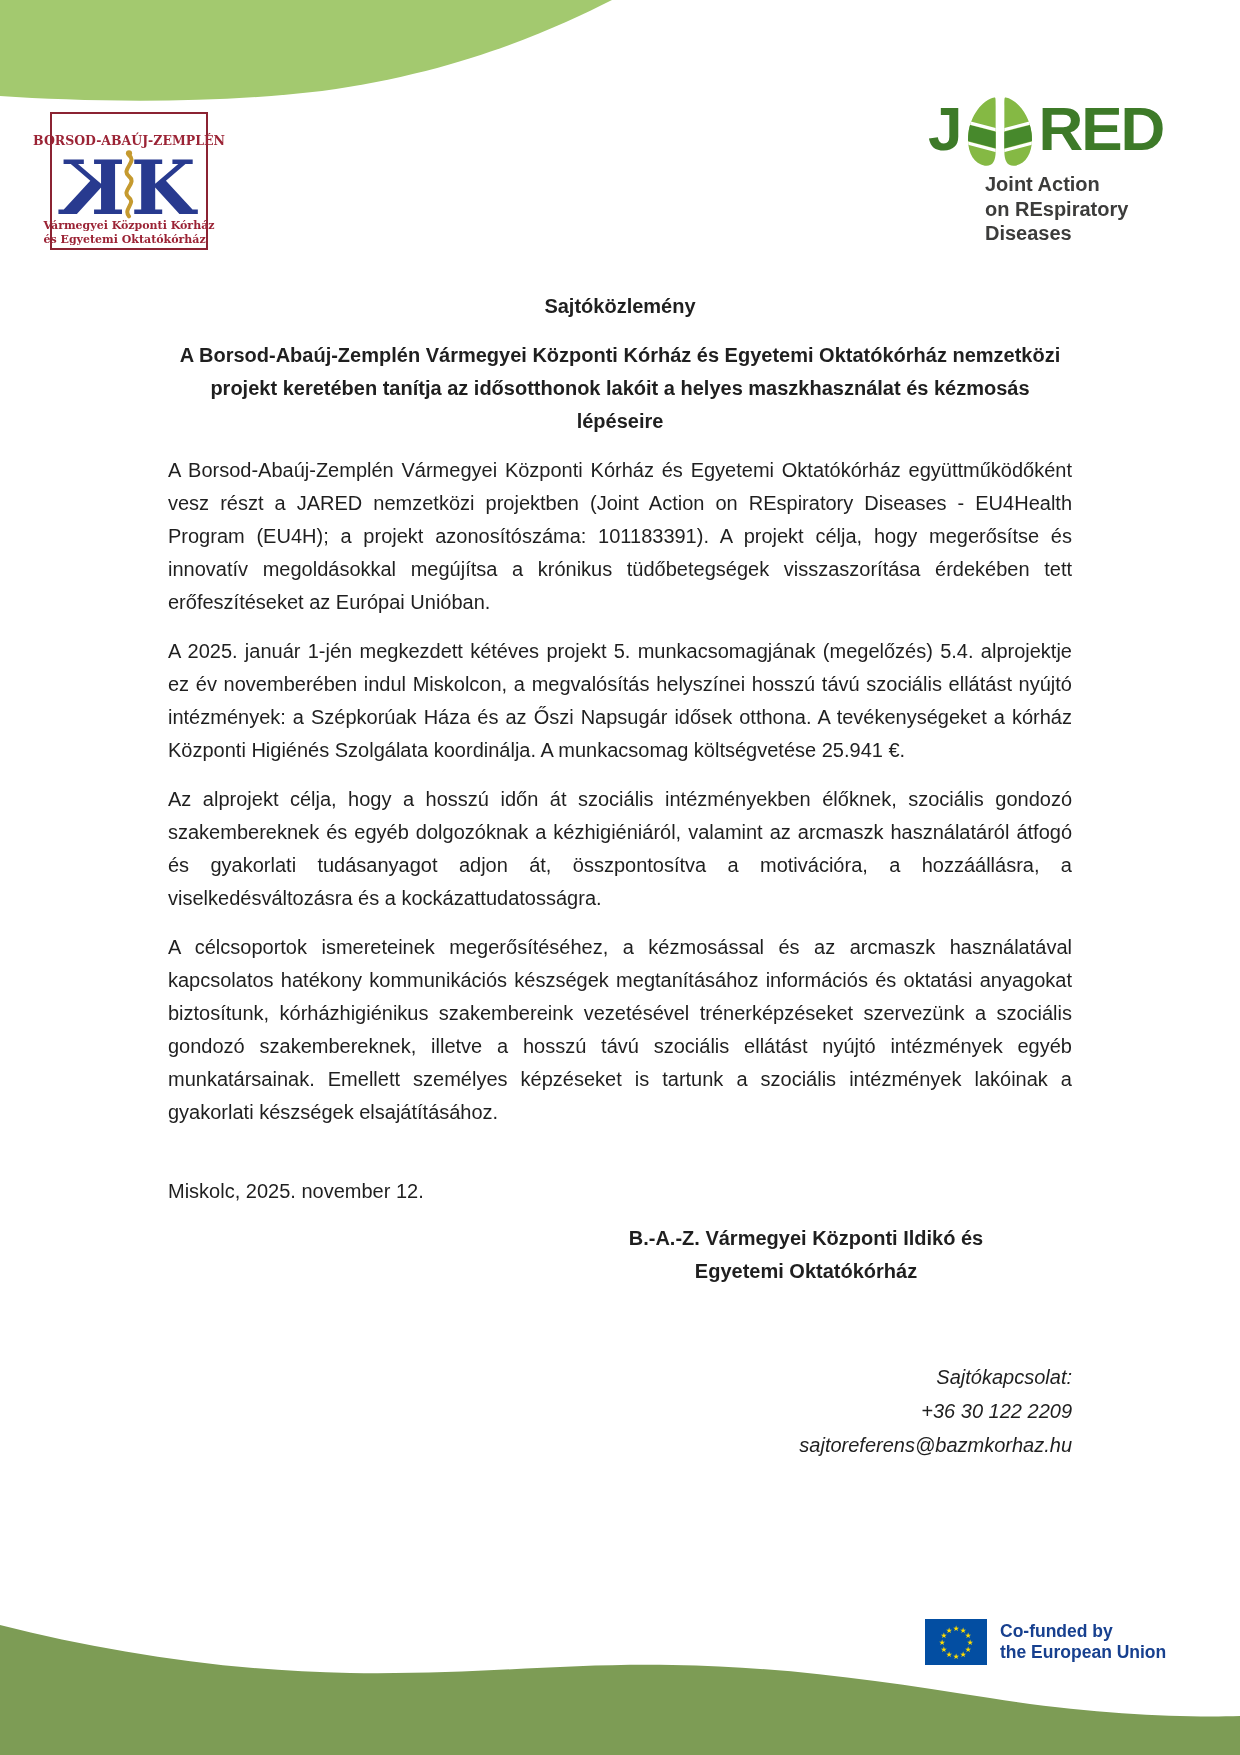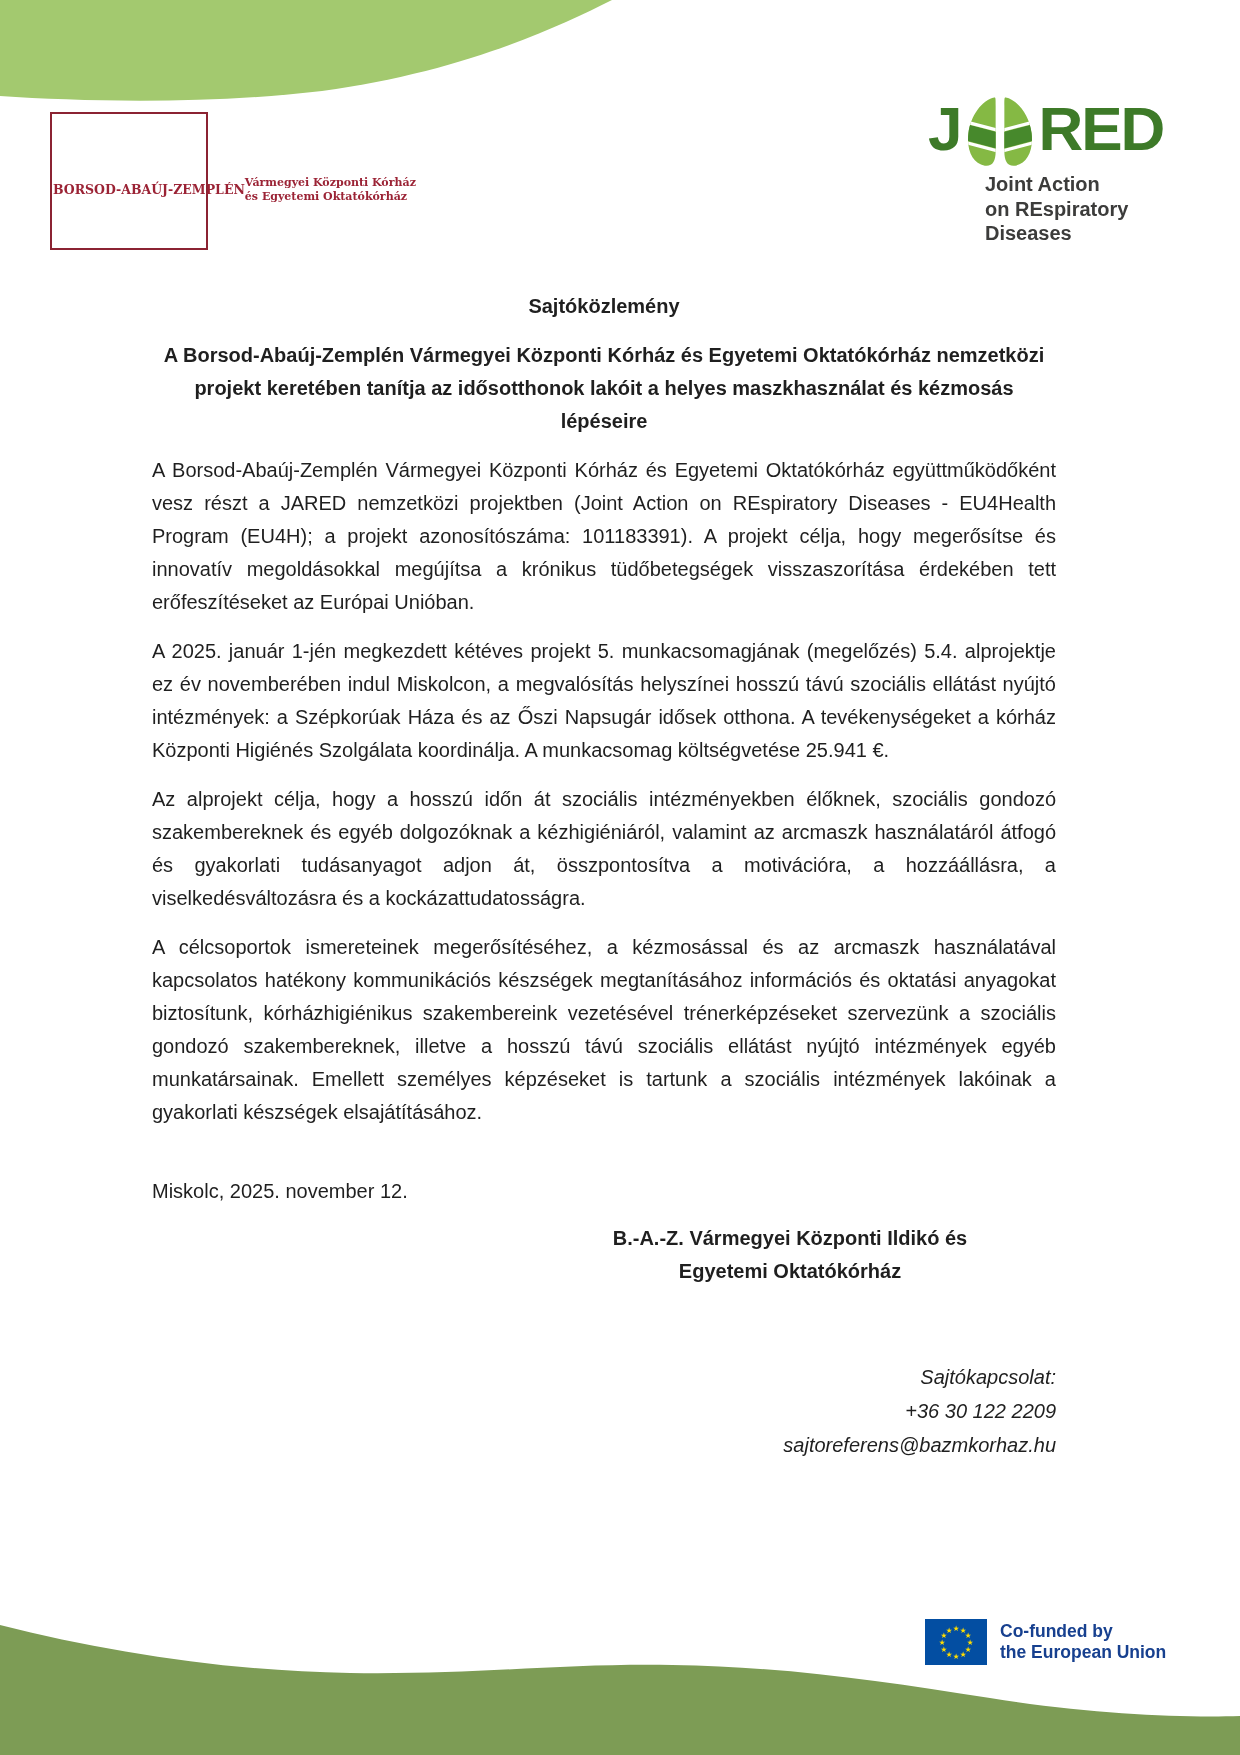--- a/index.html
+++ b/index.html
@@ -8,21 +8,21 @@
     font-family:"Liberation Sans",sans-serif;color:#1f1f1f;overflow:hidden;
   }
   .wave{position:absolute;left:0;display:block;}
   .wave-top{top:0;}
   .wave-bottom{top:1595px;}
 
   
   .hospital-logo{
     position:absolute;left:50px;top:112px;width:158px;height:138px;
     border:2px solid #8b2332;background:#fff;box-sizing:border-box;
-    display:flex;flex-direction:row;align-items:center;padding:19px 1px 2px 1px;
+    display:flex;flex-direction:column;align-items:center;padding:19px 1px 2px 1px;
   }
   .hospital-top-text{
     font-family:"DejaVu Serif",serif;font-weight:bold;font-size:12.5px;
     color:#9b2335;white-space:nowrap;letter-spacing:0px;line-height:15px;
   }
   .hospital-bottom-text{
     font-family:"DejaVu Serif",serif;font-weight:bold;font-size:11px;
     color:#9b2335;line-height:13.5px;white-space:nowrap;
   }
   .hospital-monogram{flex:1 1 auto;}
@@ -35,21 +35,21 @@
     letter-spacing:-2px;
   }
   .jared-lungs{margin:2px 1px 0 3px;}
   .jared-tagline{
     margin:4px 0 0 57px;font-size:20px;font-weight:bold;color:#3c3c3b;
     line-height:24.5px;letter-spacing:0px;
   }
 
   
   .doc{
-    position:absolute;left:152px;top:290px;width:904px;
+    position:absolute;left:168px;top:290px;width:904px;
     font-size:20px;line-height:33px;
   }
   .doc-title{font-weight:bold;text-align:center;margin:0 0 16px 0;}
   .doc-heading{font-weight:bold;text-align:center;margin:0 0 16px 0;}
   .doc p.bodypara{margin:0 0 16px 0;text-align:justify;}
   .date-line{margin-top:46px;}
   .signature{
     margin:14px 0 0 418px;width:440px;text-align:center;font-weight:bold;
   }
   .contact{margin-top:72px;font-style:italic;line-height:34px;text-align:right;}

